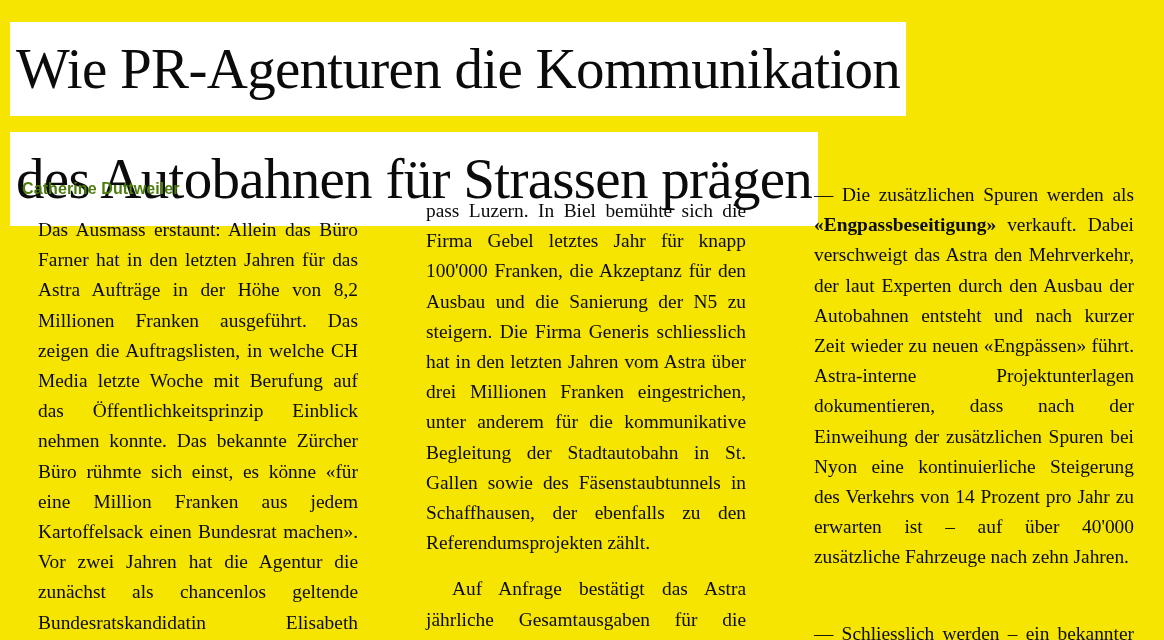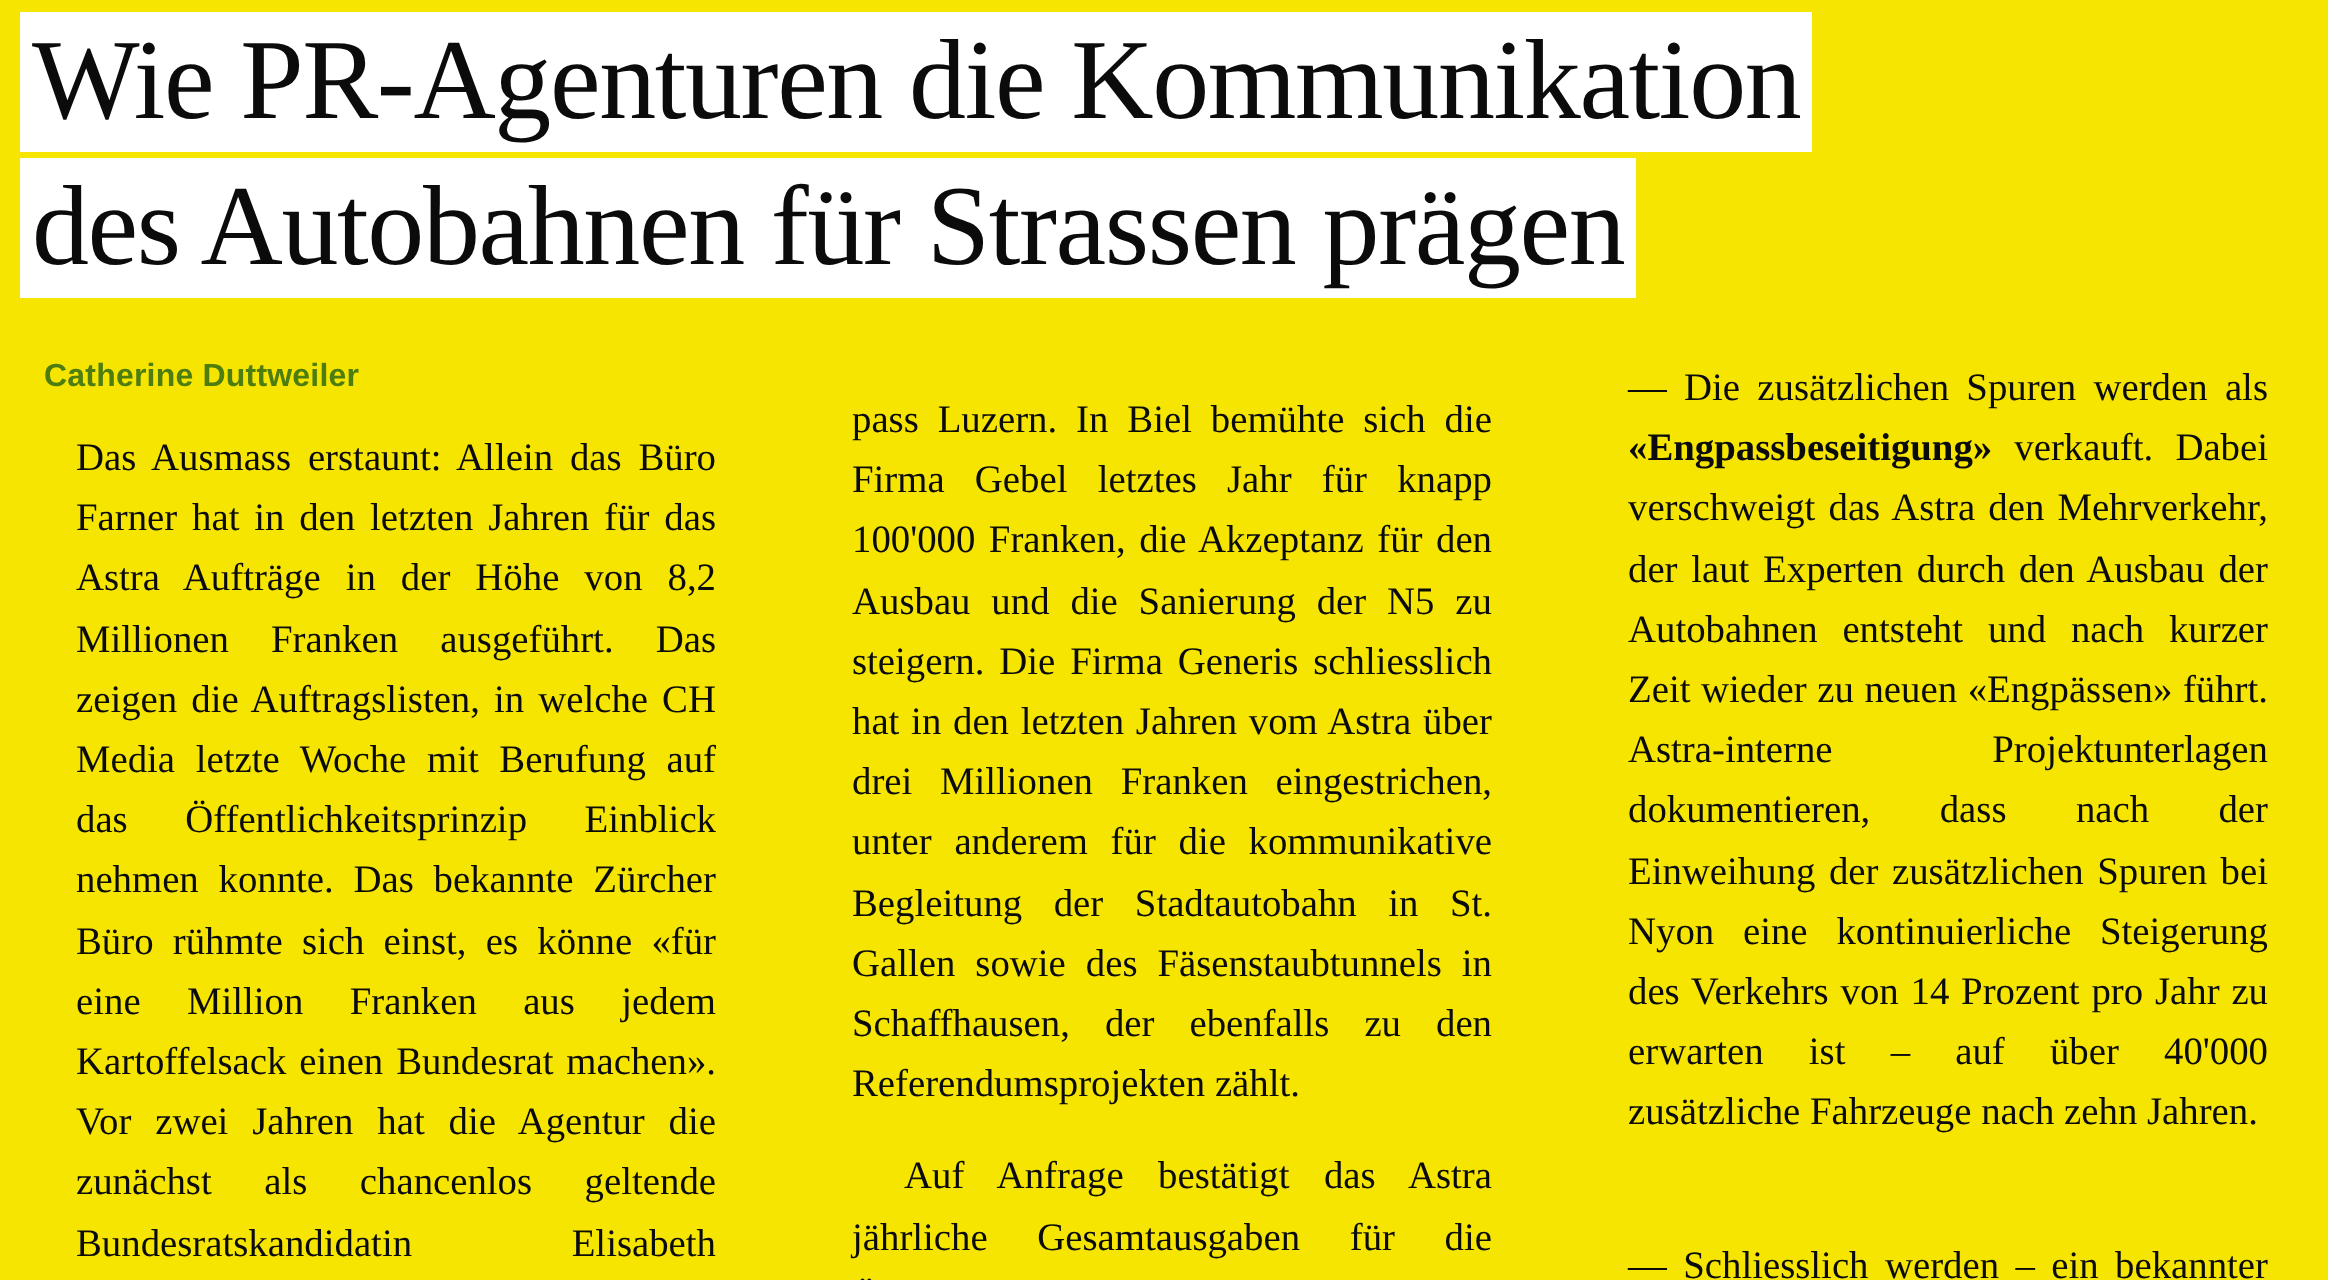--- a/index.html
+++ b/index.html
@@ -29,22 +29,22 @@
   }
   .headline-line {
     display: block;
     background: #ffffff;
     color: #0b0b0b;
     font-family: "Liberation Serif", serif;
     font-size: 57px;
     line-height: 70px;
     letter-spacing: -0.7px;
     white-space: nowrap;
-    padding: 0 6px;
-    margin: 0 0 3px 0;
+    padding: 12px 6px;
+    margin: 16px 0 3px 0;
     width: max-content;
   }
   .headline-line.l2 {
     font-size: 57px;
   }
 
   
   .columns {
     position: absolute;
     left: 22px;

